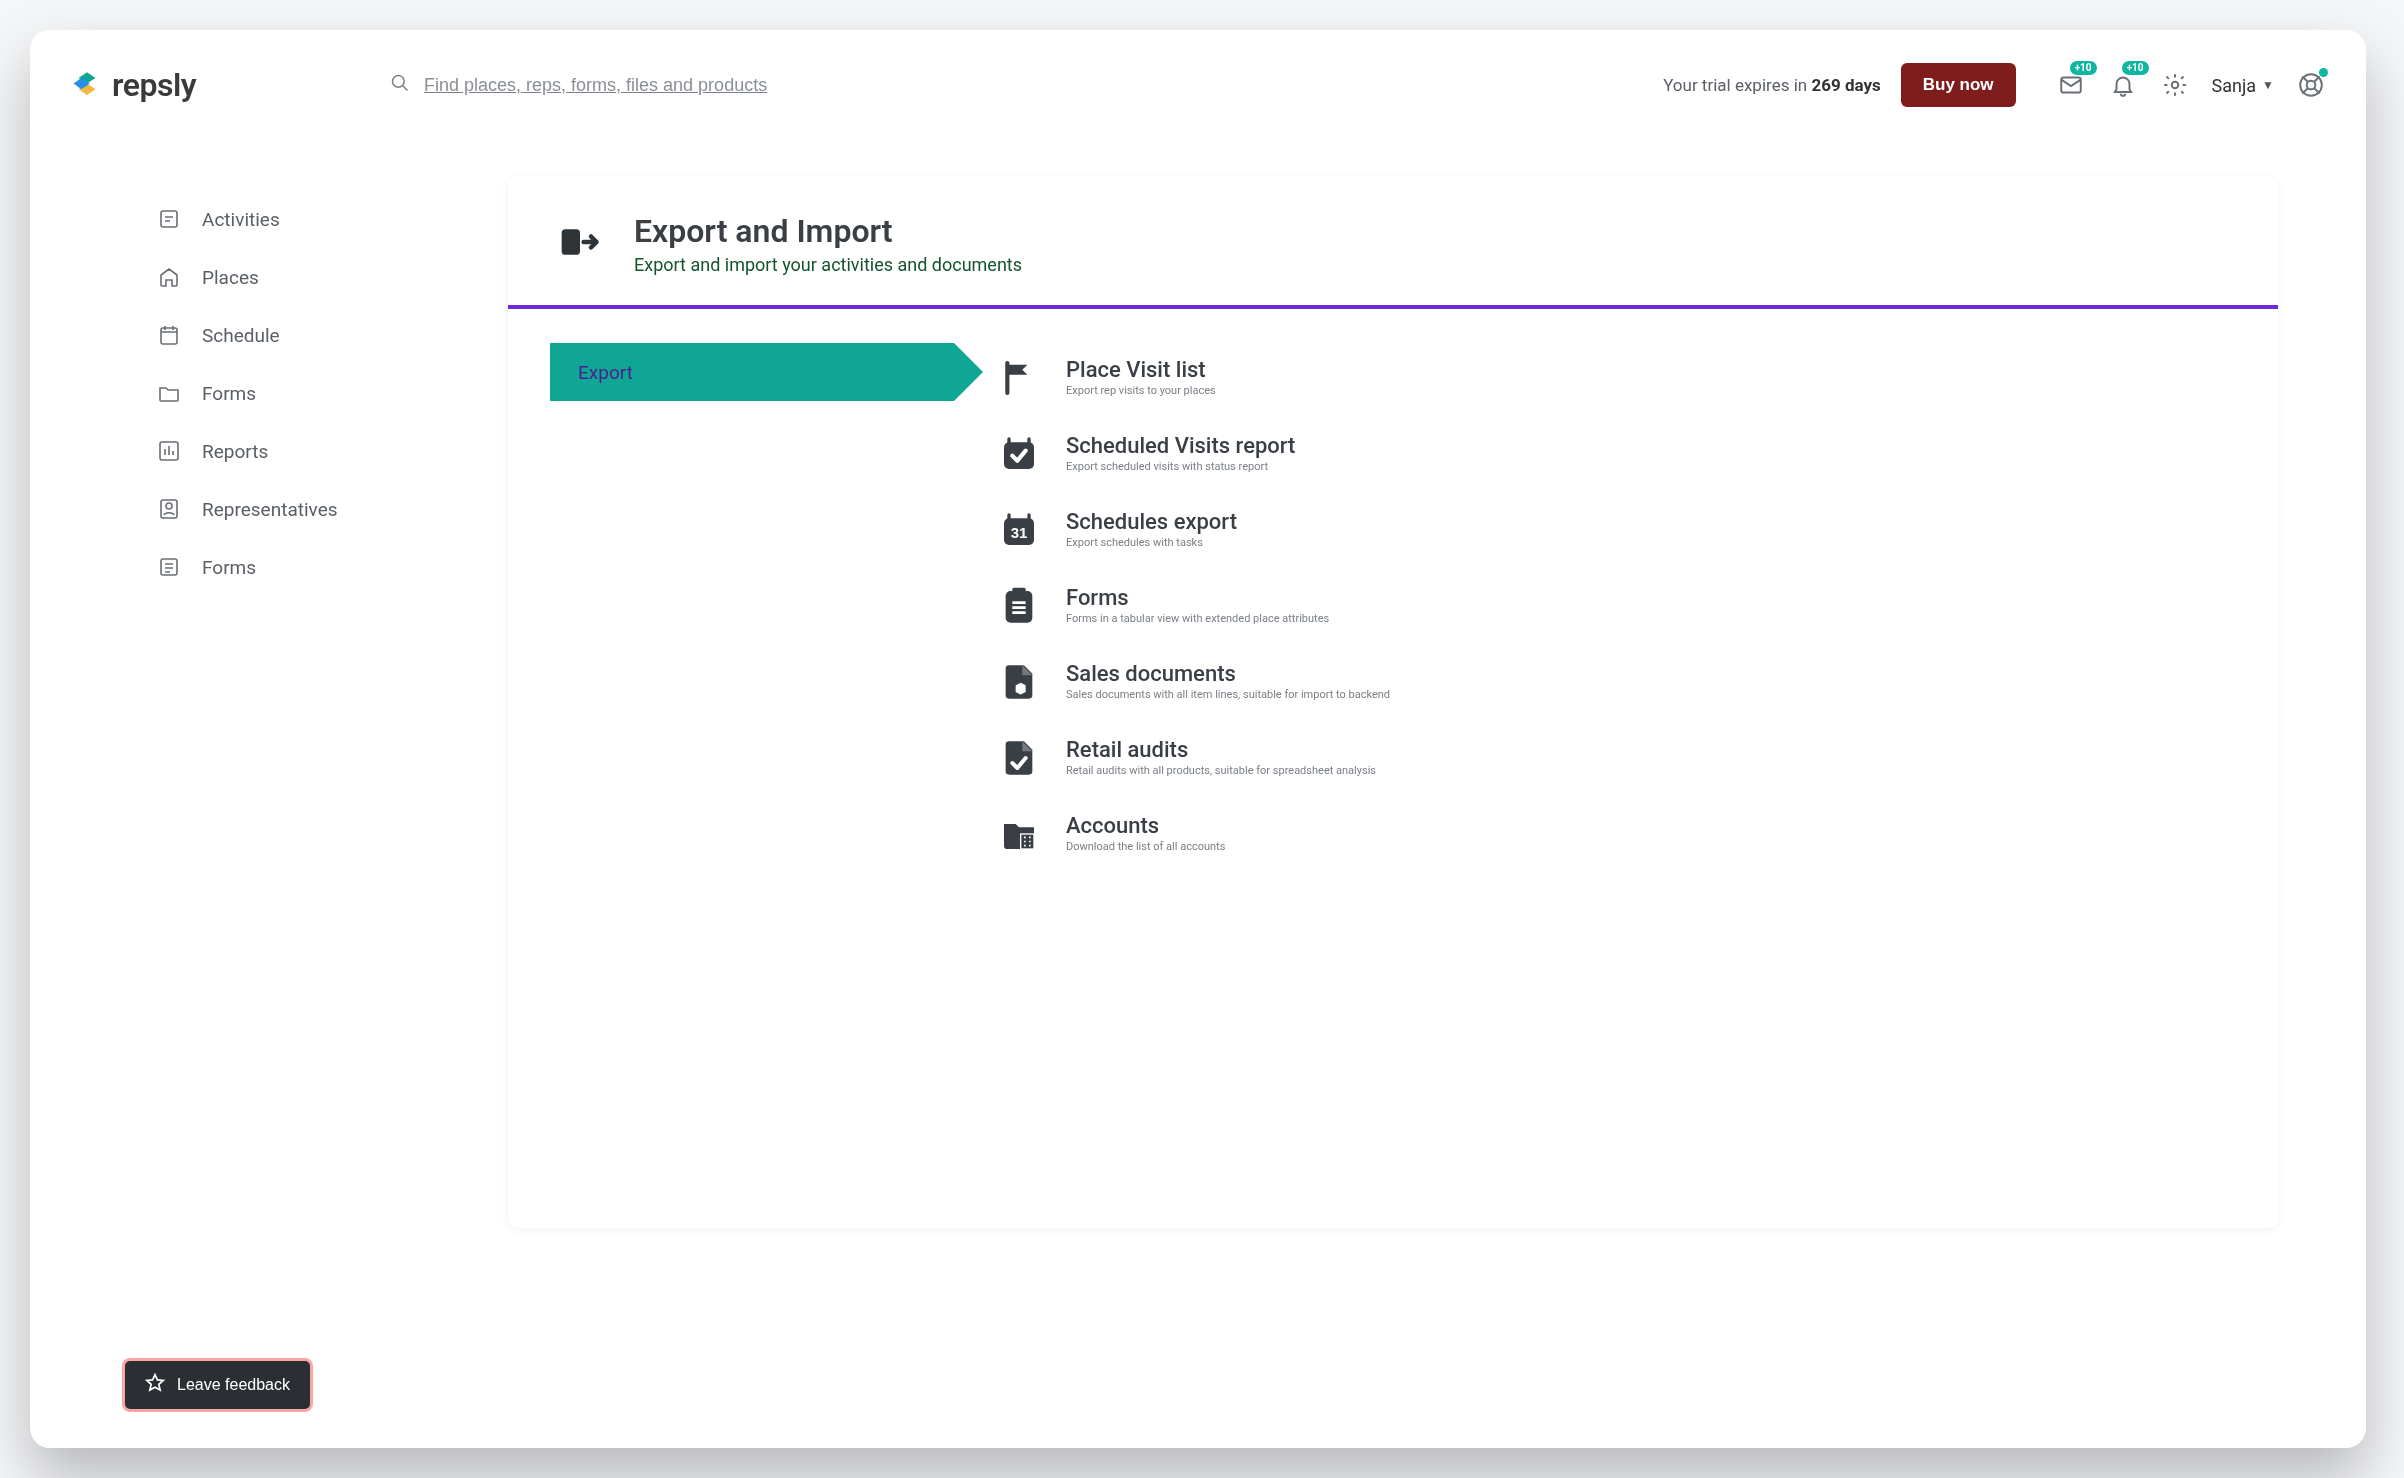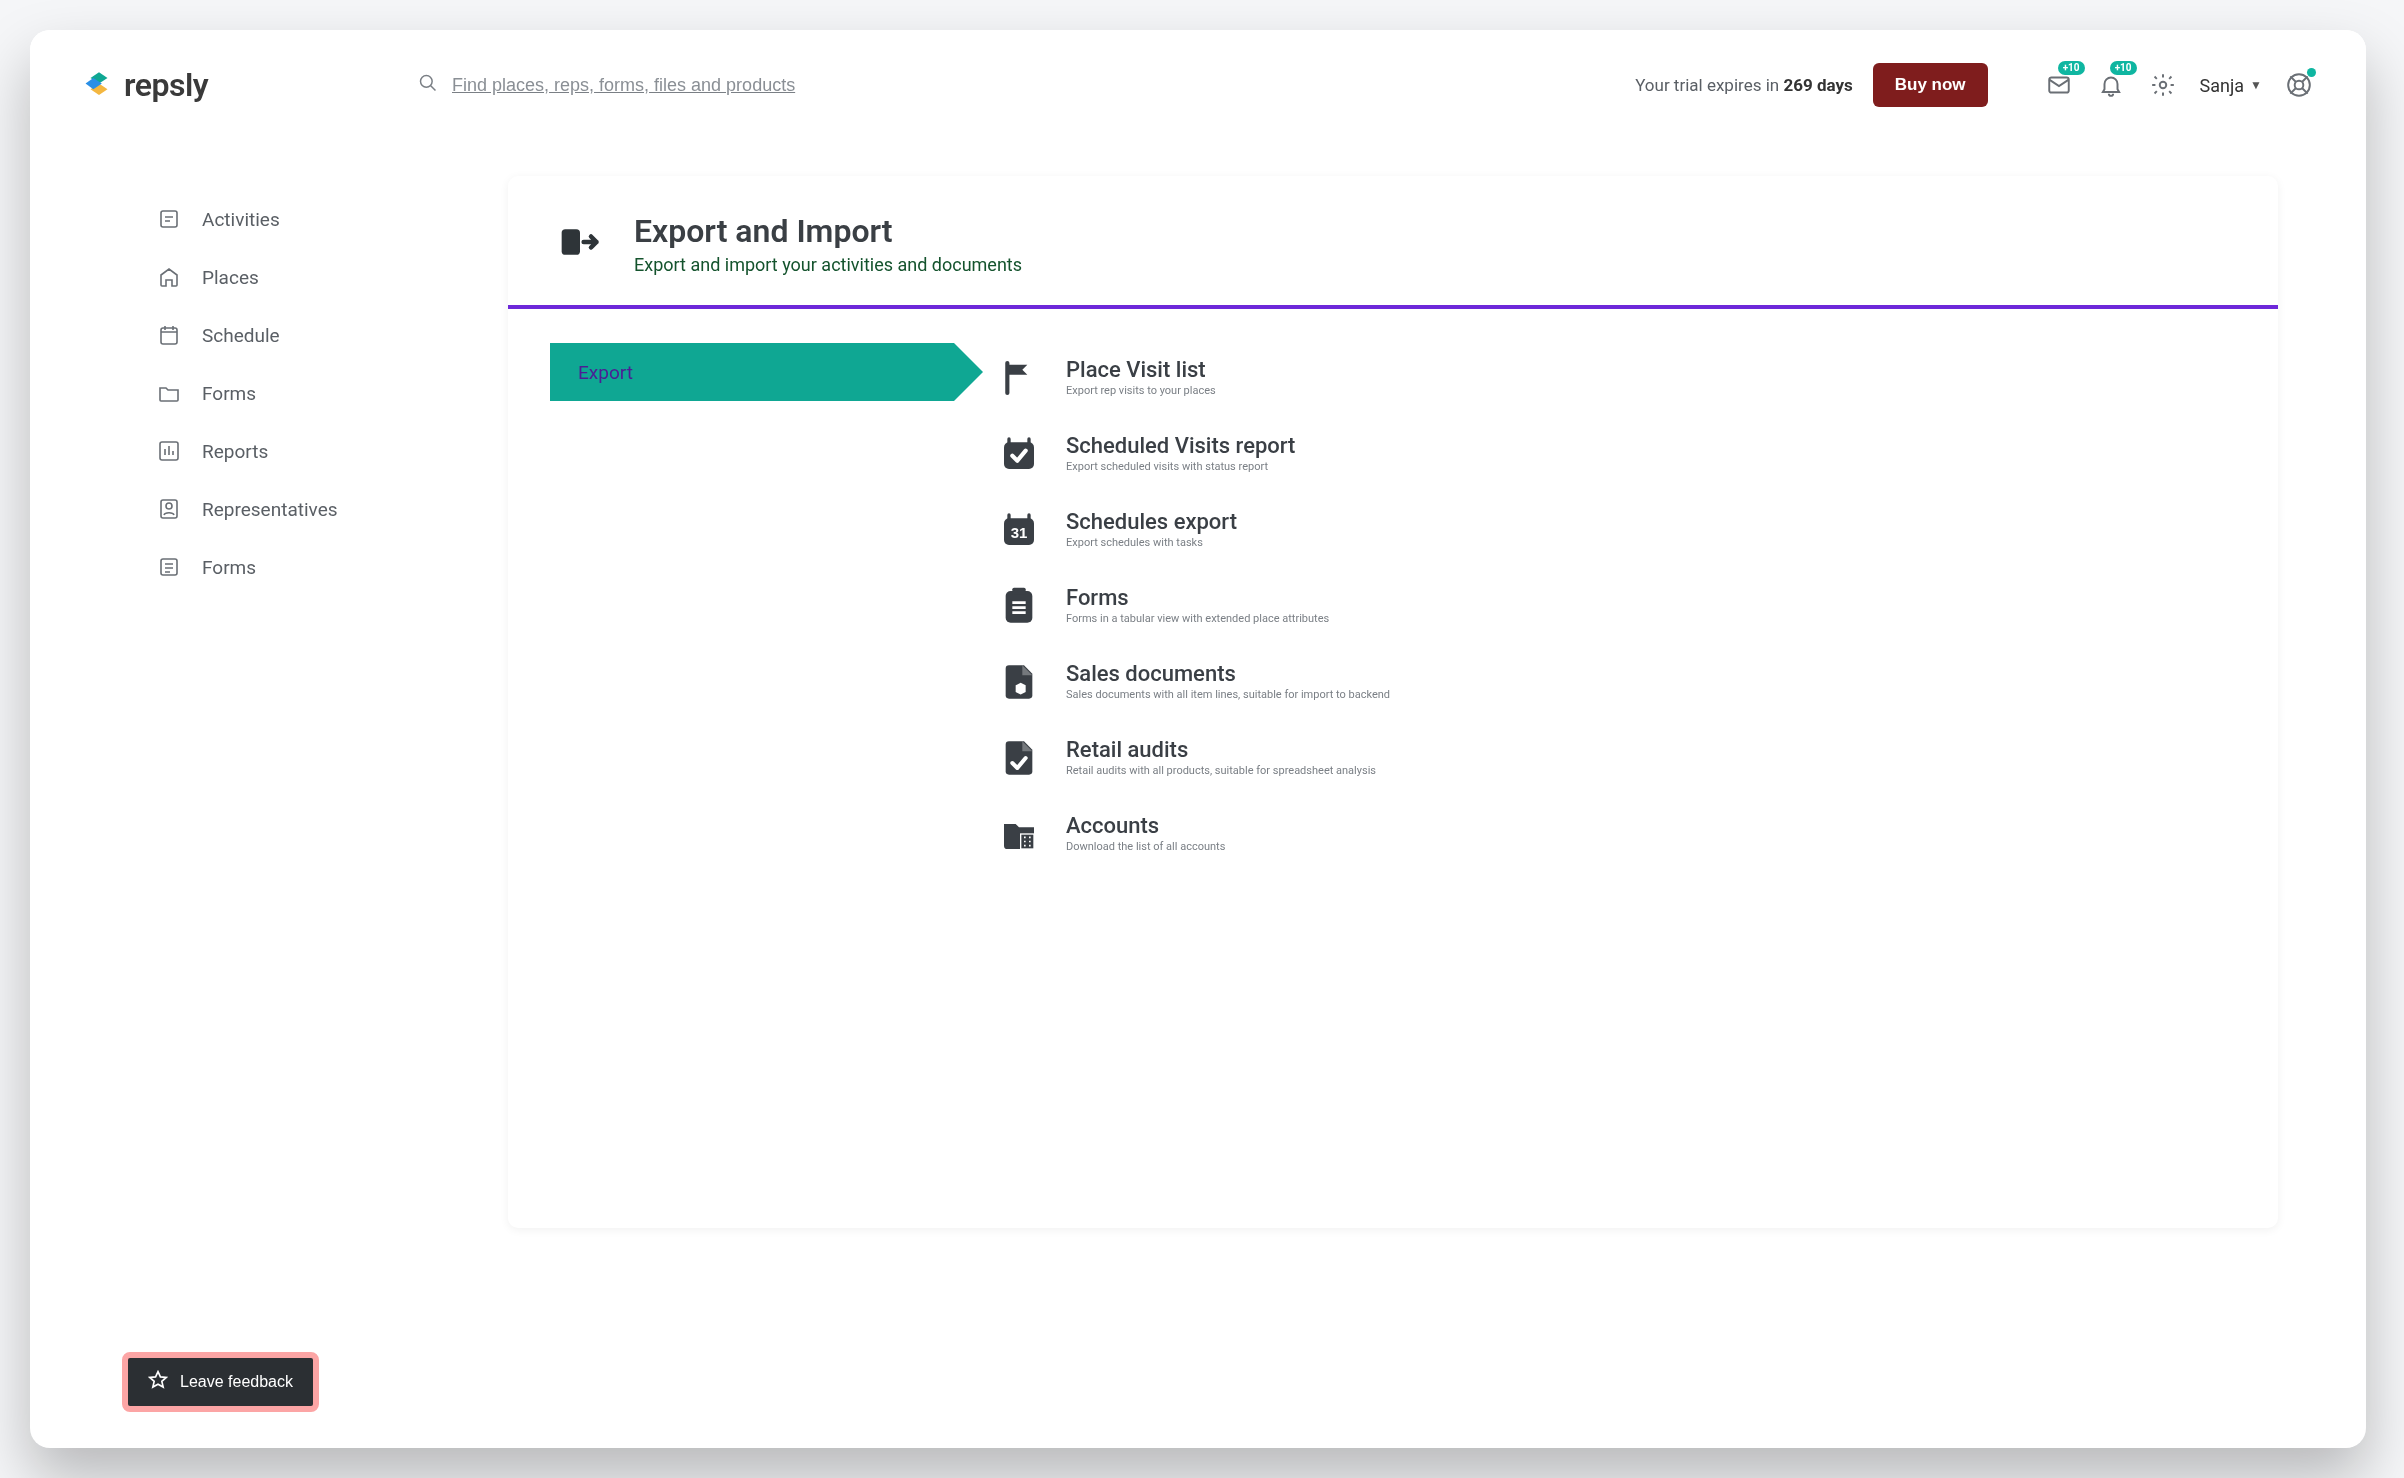--- a/index.html
+++ b/index.html
@@ -22,22 +22,21 @@
     overflow: hidden;
   }
   
   .header {
     position: absolute;
     top: 0; left: 0; right: 0;
     height: 110px;
     display: flex;
     align-items: center;
     background: #fff;
-    padding: 0 52px;
-    gap: 16px;
+    padding: 0 40px;
   }
   .logo {
     display: flex;
     align-items: center;
     gap: 8px;
     min-width: 320px;
   }
   .logo-mark svg { display: block; }
   .logo-text {
     font-size: 32px;
@@ -245,21 +244,21 @@
     bottom: 36px;
     background: #2b2f33;
     color: #fff;
     border-radius: 8px;
     padding: 12px 20px;
     display: flex;
     align-items: center;
     gap: 12px;
     font-size: 16px;
     cursor: pointer;
-    border: 6px solid #fca5a5;
+    border: 3px solid #fca5a5;
   }
   .feedback svg { width: 20px; height: 20px; fill: none; stroke: #fff; stroke-width: 2; }
 </style>
 </head>
 <body>
 
 <div class="frame">
 
   <div class="header">
     <div class="logo">

